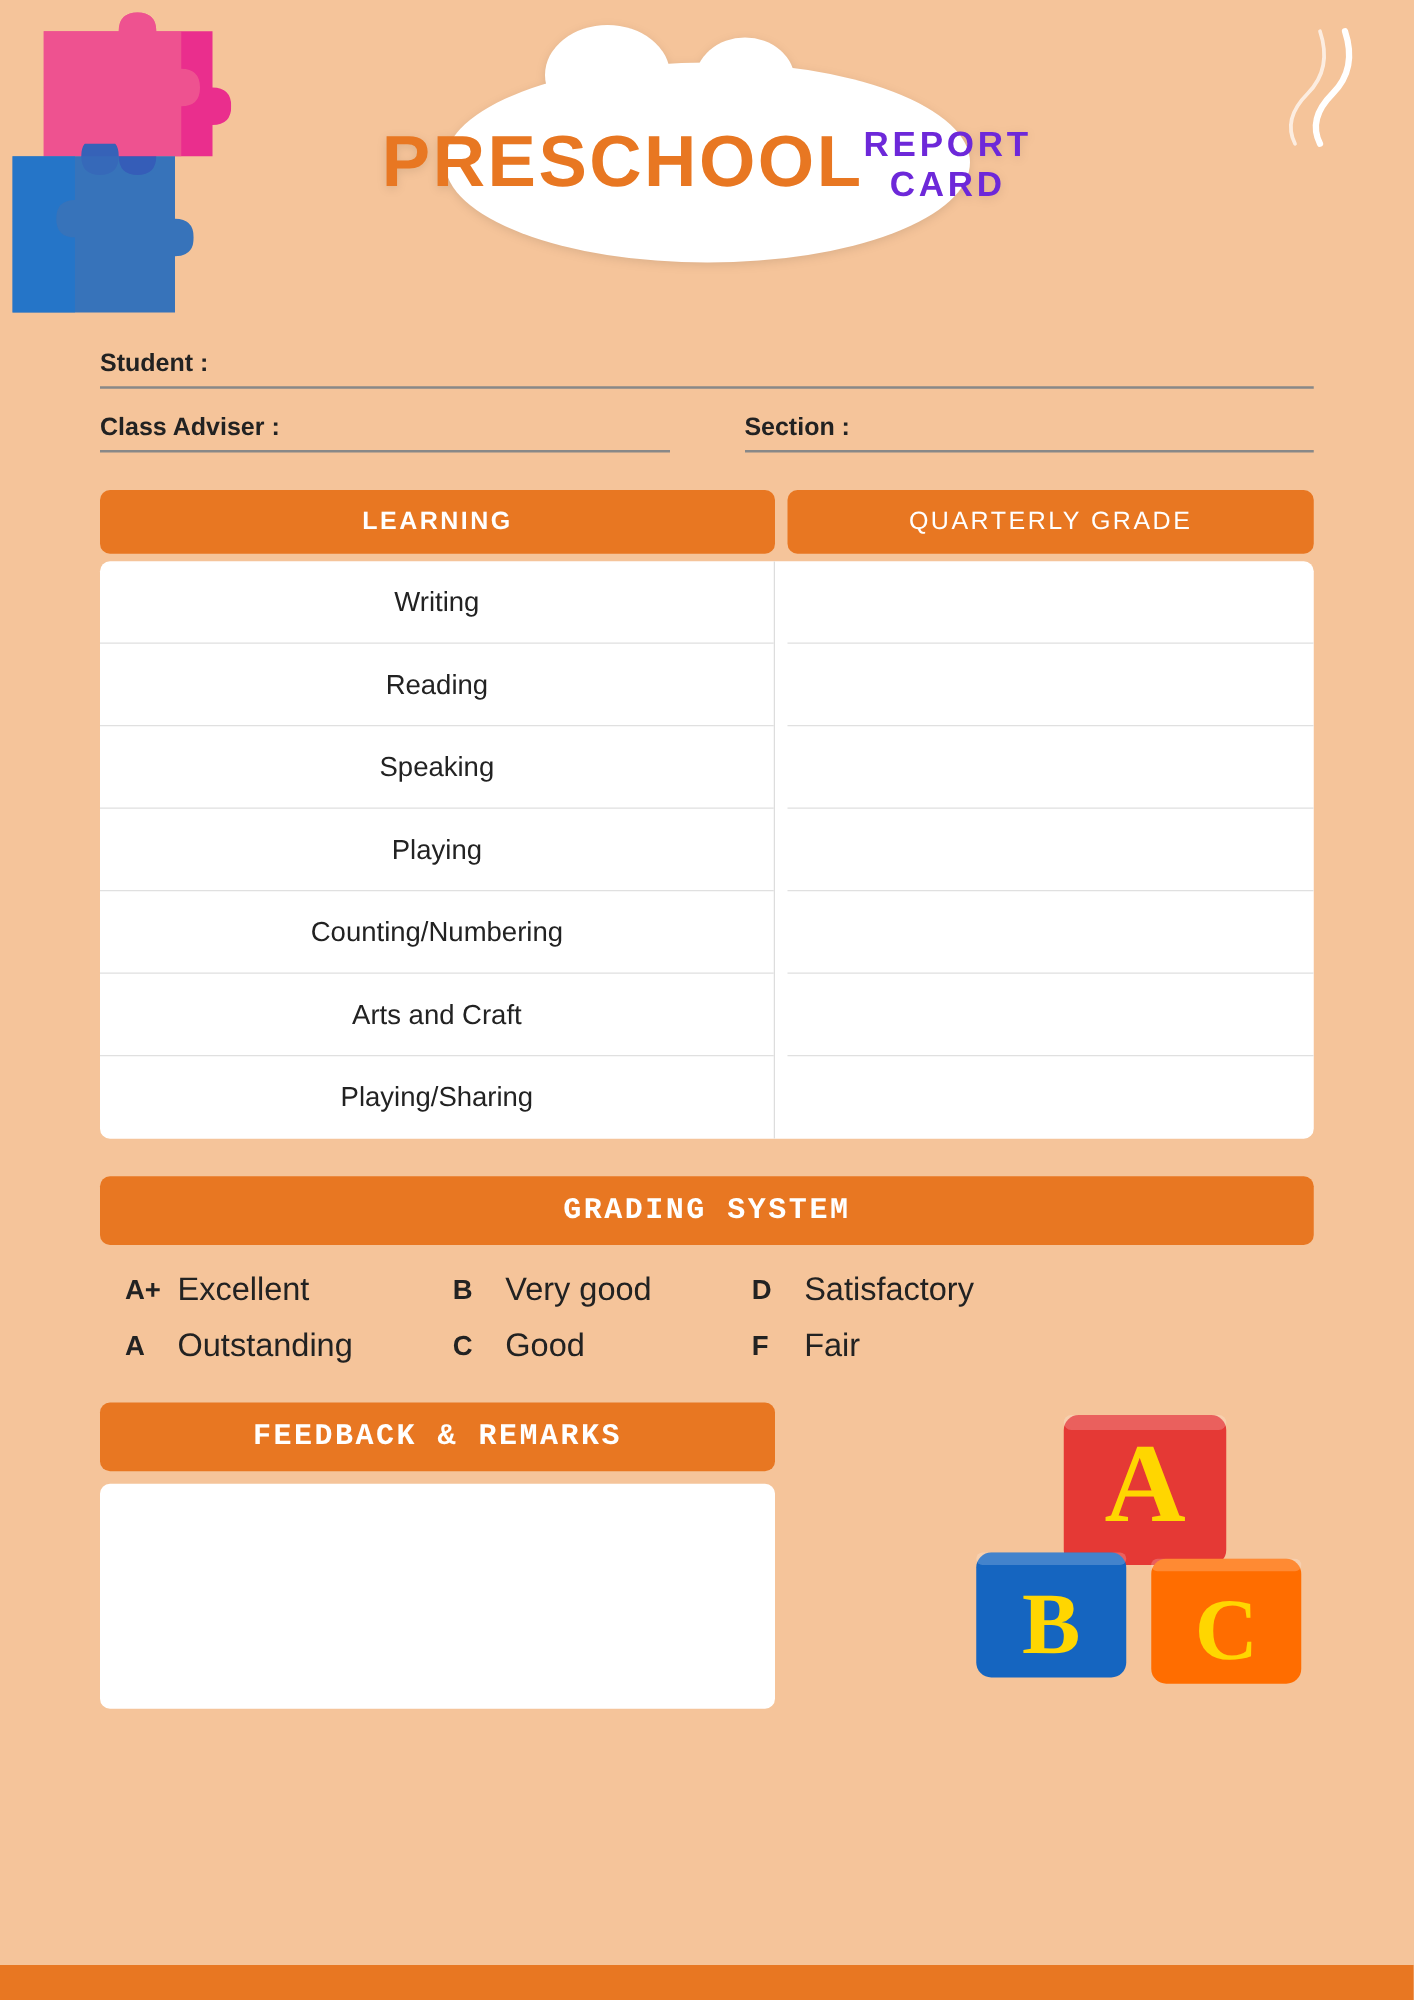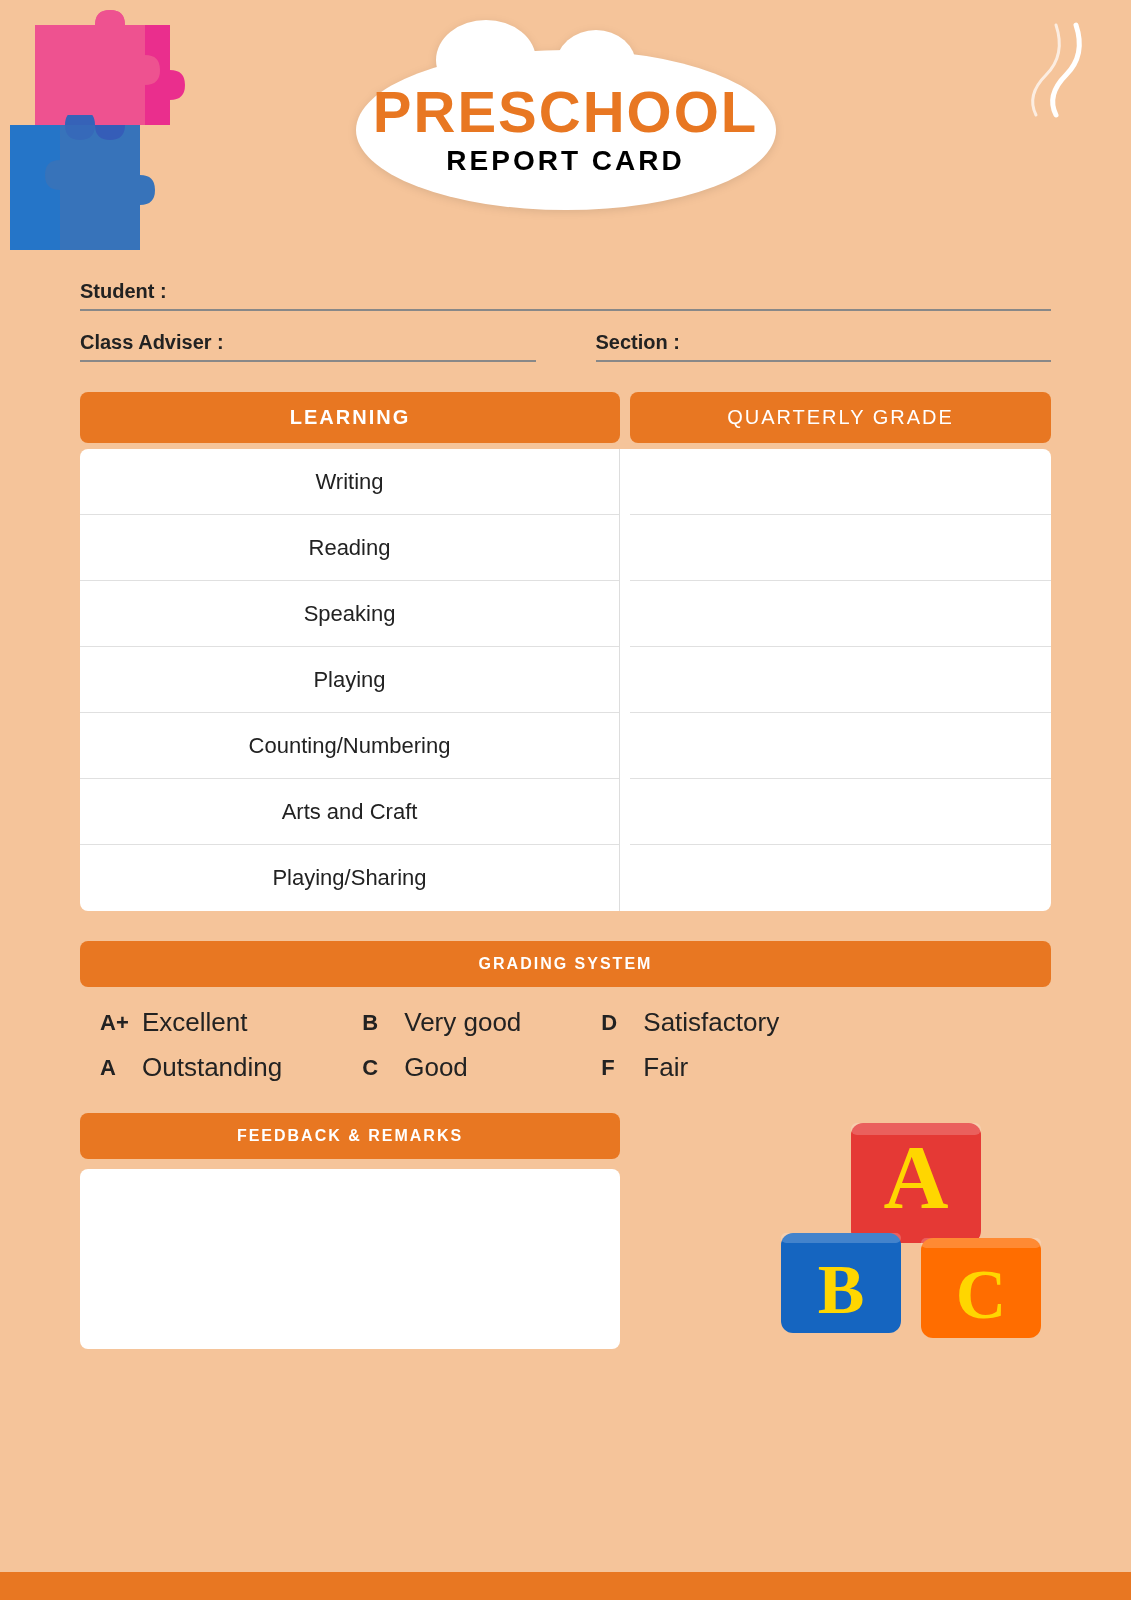--- a/index.html
+++ b/index.html
@@ -32,21 +32,20 @@
       width: 500px;
     }
 
     .cloud-bg {
       background: white;
       border-radius: 60%;
       width: 420px;
       height: 160px;
       margin: 0 auto;
       display: flex;
-      flex-direction: column;
       align-items: center;
       justify-content: center;
       position: relative;
       filter: drop-shadow(0 2px 4px rgba(0,0,0,0.1));
     }
 
     .cloud-bg::before {
       content: '';
       position: absolute;
       top: -30px;
@@ -75,21 +74,21 @@
       font-family: 'Arial Black', sans-serif;
       letter-spacing: 2px;
       position: relative;
       z-index: 1;
       line-height: 1;
     }
 
     .title-report-card {
       font-size: 28px;
       font-weight: 700;
-      color: #000000;
+      color: #6d28d9;
       letter-spacing: 3px;
       position: relative;
       z-index: 1;
       margin-top: 4px;
     }
 
     
     .main-content {
       position: absolute;
       top: 280px;
@@ -205,26 +204,27 @@
     }
 
     
     .grading-section {
       margin-top: 30px;
     }
 
     .section-header {
       background: #E87722;
       color: white;
-      font-size: 16px;
+      font-size: 24px;
       font-weight: 700;
       letter-spacing: 2px;
       text-align: center;
       padding: 14px;
       border-radius: 8px;
+      font-family: Liberation Mono, monospace;
     }
 
     .grading-grid {
       display: flex;
       gap: 20px;
       margin-top: 20px;
       padding: 0 20px;
     }
 
     .grade-column {

